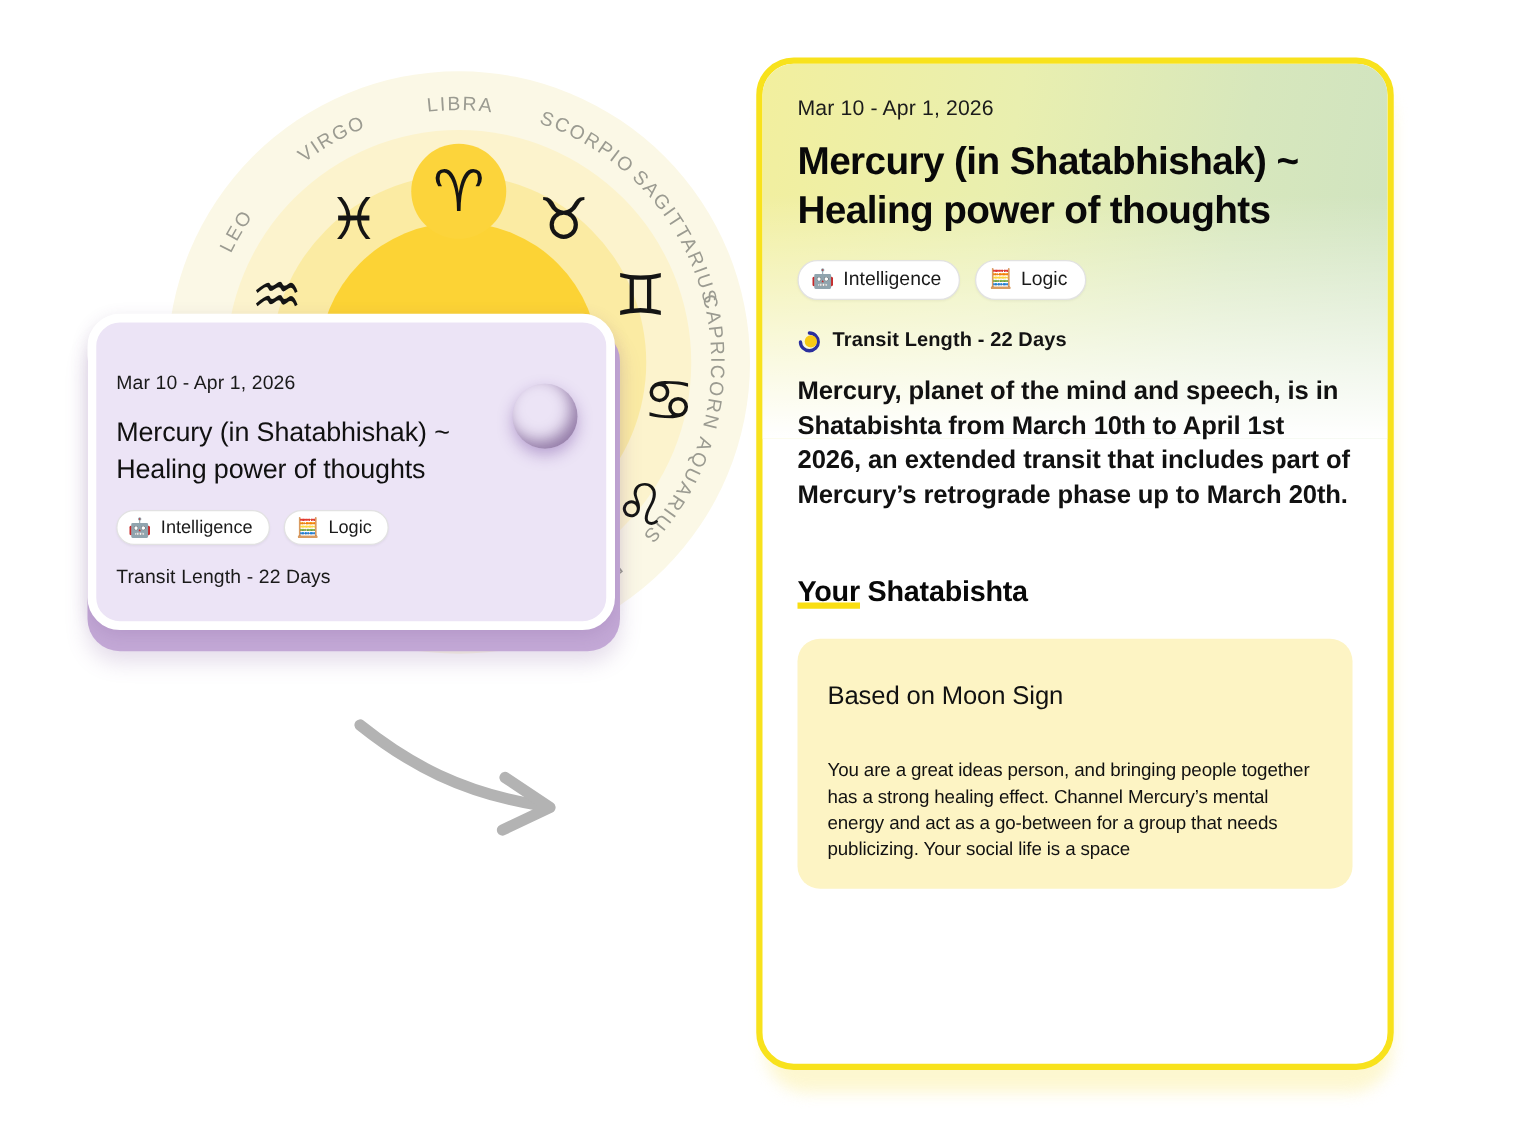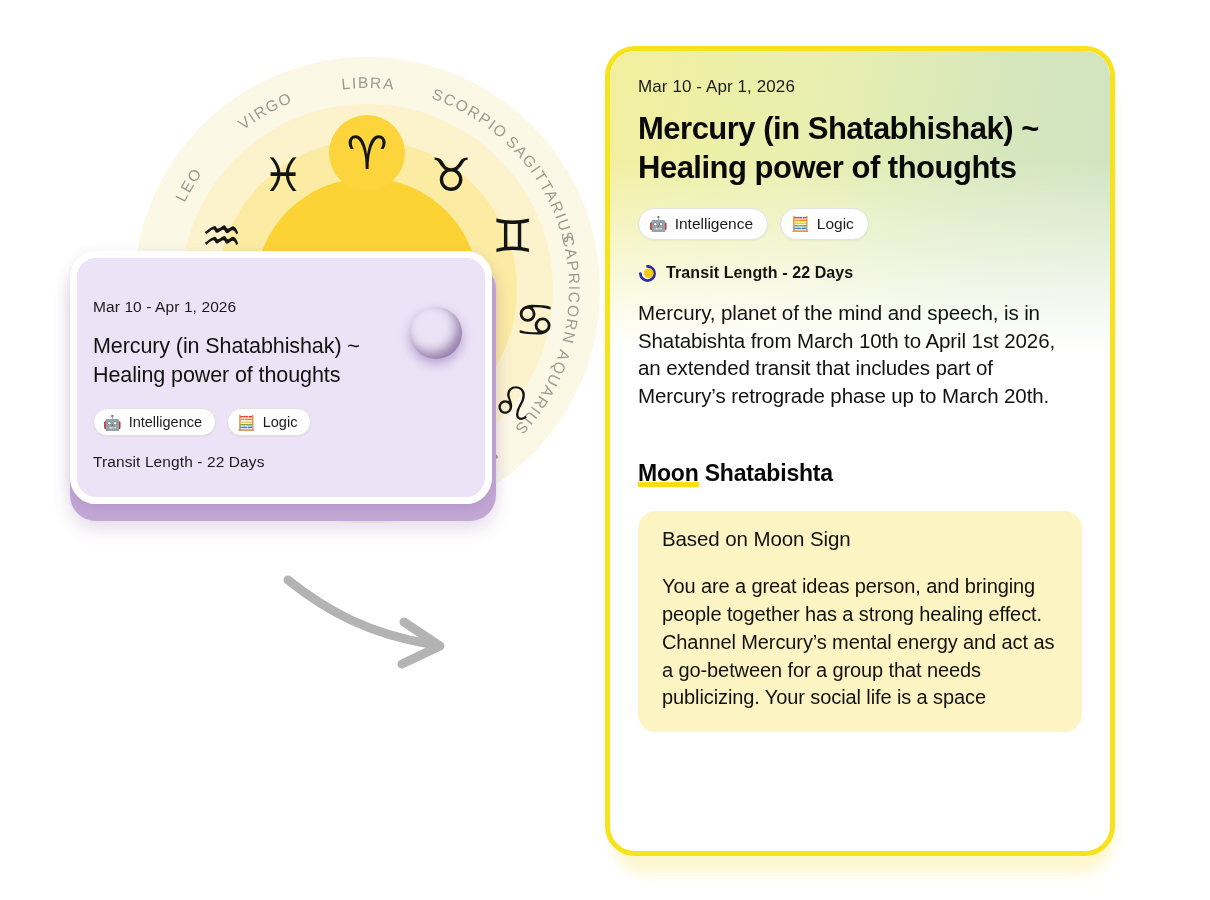--- a/index.html
+++ b/index.html
@@ -84,36 +84,36 @@
   .yc-date{font-size:17px;color:#1b1b1b;letter-spacing:.1px;}
   .yc-title{
     font-size:31px;font-weight:700;color:#090909;line-height:1.27;
     margin-top:12px;letter-spacing:-.5px;
   }
   .yc-chips{display:flex;gap:12px;margin-top:20px;}
   .yc-chips .chip{font-size:15.5px;padding:6px 14px 6px 10px;}
   .yc-transit{display:flex;align-items:center;gap:9px;margin-top:24px;}
   .yc-transit-txt{font-size:16px;font-weight:700;color:#131313;letter-spacing:.1px;}
   .yc-body{
-    font-size:20.5px;color:#111;line-height:1.36;margin-top:16px;letter-spacing:-.1px;
+    font-size:20.5px;color:#111;line-height:1.36;margin-top:16px;letter-spacing:-.1px;font-weight:bold;
   }
   .yc-preds{
     margin-top:50px;font-size:23px;font-weight:700;color:#080808;letter-spacing:-.2px;
   }
   .yc-preds .hl{
     background-image:linear-gradient(#f9de12,#f9de12);
     background-repeat:no-repeat;background-size:100% 5px;background-position:0 100%;
     padding-bottom:1px;
   }
   .pred-box{
     margin:24px 0 0 0;background:#fdf4c4;border-radius:18px;
-    padding:16px 24px 20px 24px;
+    padding:34px 24px 20px 24px;
   }
   .pred-head{font-size:20.5px;color:#111;letter-spacing:-.1px;}
-  .pred-text{font-size:20px;color:#111;line-height:1.39;margin-top:22px;letter-spacing:-.1px;}
+  .pred-text{font-size:15px;color:#111;line-height:1.39;margin-top:38px;letter-spacing:-.1px;}
 </style>
 </head>
 <body>
 
 <div class="stage">
 
   <div class="wheel-wrap">
     <svg class="wheel-svg" viewBox="0 0 470 470" xmlns="http://www.w3.org/2000/svg">
       <defs>
         <path id="ring-path" d="M 235,235 m -202,0 a 202,202 0 1,1 404,0 a 202,202 0 1,1 -404,0"></path>
@@ -213,21 +213,21 @@
           <path d="M12 3a9 9 0 1 1-9 9" fill="none" stroke="#2b2f9e" stroke-width="3.4" stroke-linecap="round"></path>
           <circle cx="13.5" cy="11.5" r="6.2" fill="#f6c915"></circle>
           <path d="M12 3 L12 3" stroke="#2b2f9e" stroke-width="3"></path>
         </svg>
         <span class="yc-transit-txt">Transit Length - 22 Days</span>
       </div>
 
       <div class="yc-body">Mercury, planet of the mind and speech, is in Shatabishta from March 10th to April 1st 2026, an extended transit that includes part of Mercury’s retrograde phase up to March 20th.</div>
 
       <div class="yc-preds">
-        <span class="hl">Moon</span><span> Shatabishta</span>
+        <span class="hl">Your</span><span> Shatabishta</span>
       </div>
 
       <div class="pred-box">
         <div class="pred-head">Based on Moon Sign</div>
         <div class="pred-text">You are a great ideas person, and bringing people together has a strong healing effect. Channel Mercury’s mental energy and act as a go-between for a group that needs publicizing. Your social life is a space</div>
       </div>
     </div>
   </div>
 
 </div>

